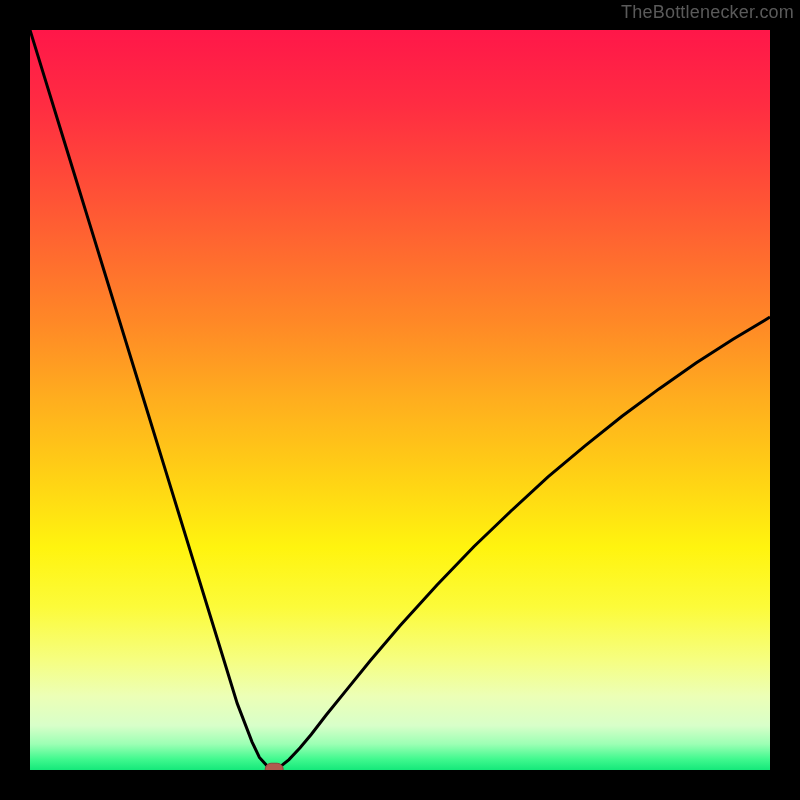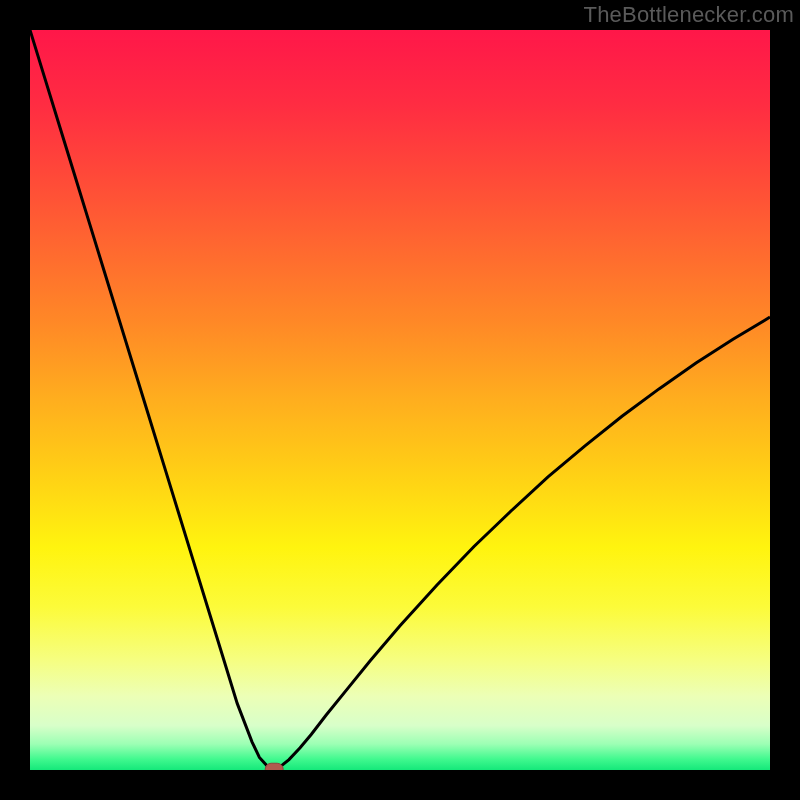--- a/index.html
+++ b/index.html
@@ -16,21 +16,21 @@
     top: 0;
     width: 800px;
     height: 800px;
     background: #000;
   }
   .attribution {
     position: absolute;
     top: 2px;
     right: 6px;
     font-family: Arial, Helvetica, sans-serif;
-    font-size: 22px;
+    font-size: 18px;
     font-weight: 500;
     color: #5a5a5a;
     letter-spacing: 0.2px;
   }
   svg.plot {
     position: absolute;
     left: 30px;
     top: 30px;
     width: 740px;
     height: 740px;

